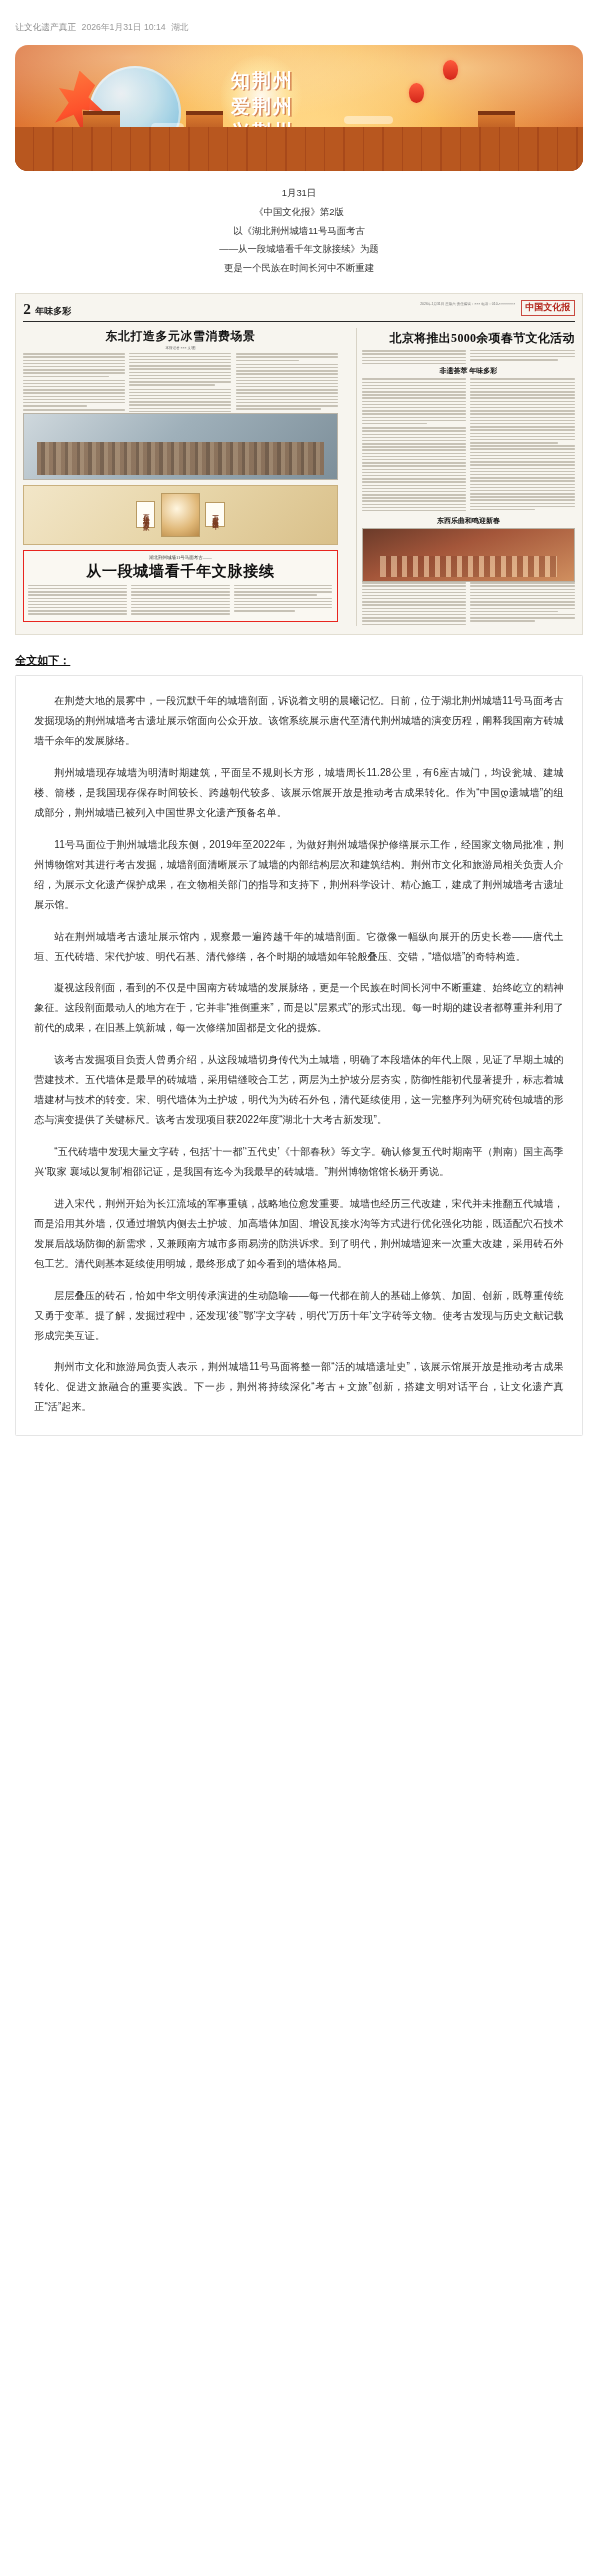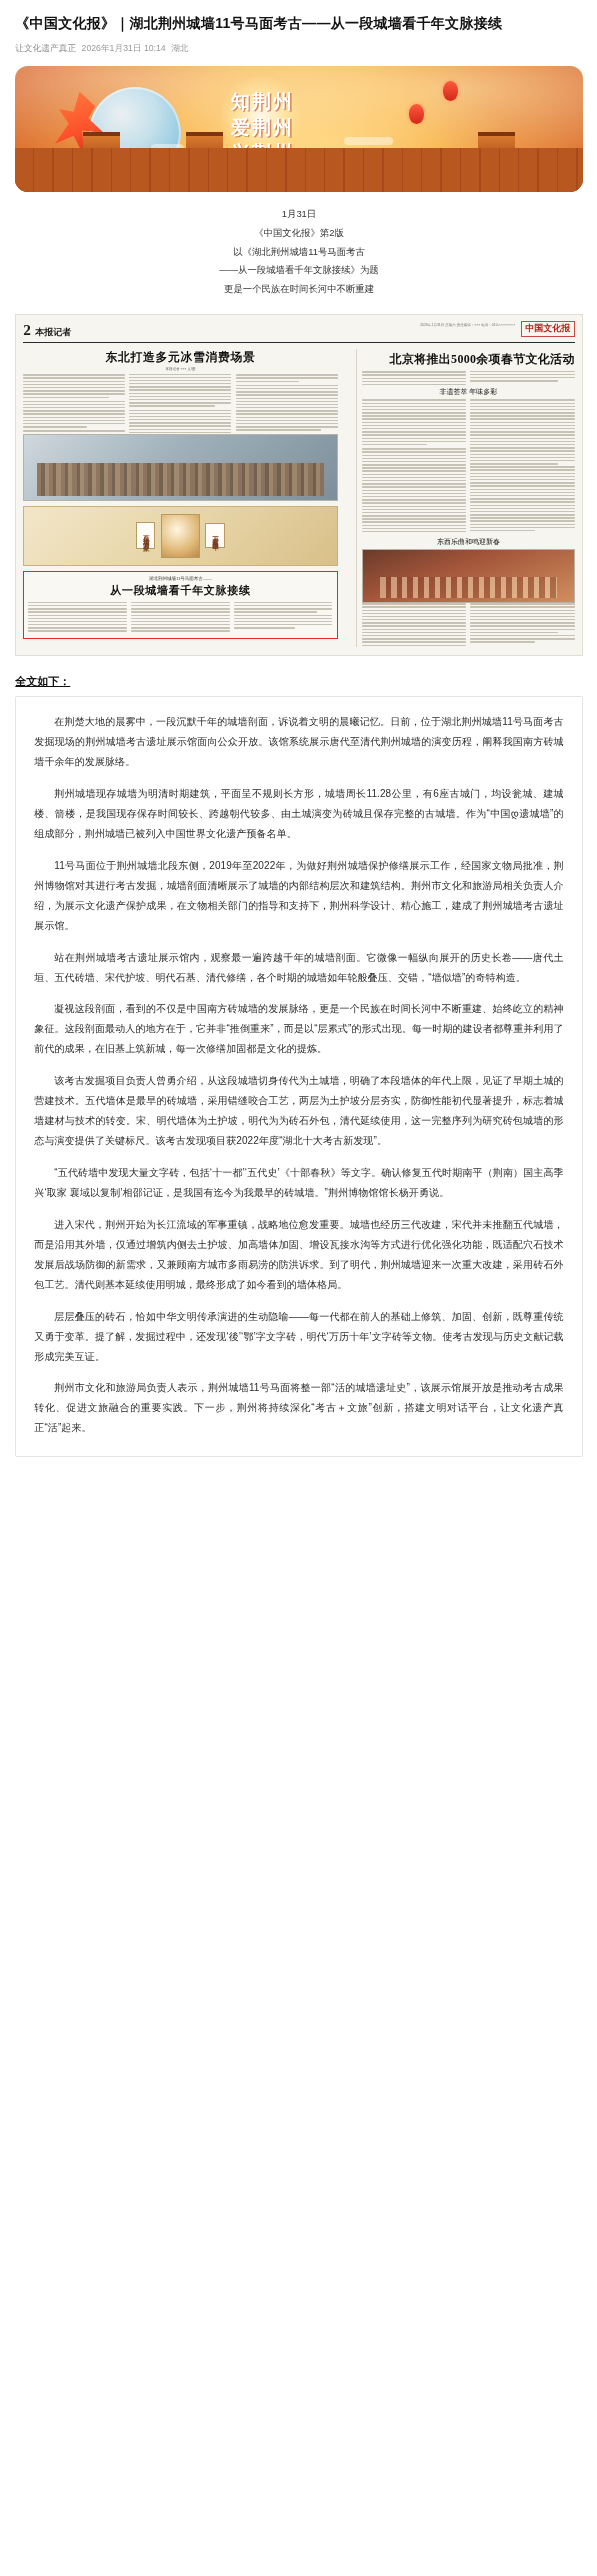--- a/index.html
+++ b/index.html
@@ -147,21 +147,21 @@
     font-size: 11.8px; font-weight: bold; color: #111;
     text-align: center; letter-spacing: 0.7px; margin: 1.4px 0 1.4px 0;
   }
   .np-h2 {
     font-family: "Liberation Serif", serif;
     font-size: 12px; font-weight: bold; color: #111;
     text-align: right; letter-spacing: 0.3px; margin: 2.8px 0 2.8px 0;
   }
   .np-h3 {
     font-family: "Liberation Serif", serif;
-    font-size: 7px; font-weight: normal; color: #111;
+    font-size: 7px; font-weight: bold; color: #111;
     text-align: center; margin: 2.8px 0 2.1px 0;
   }
   .np-sub {
     font-size: 3.5px; color: #666; text-align: center; margin-bottom: 2.8px;
   }
   .np-cols { column-gap: 4.2px; }
   .np-cols.c3 { column-count: 3; }
   .np-cols.c2 { column-count: 2; }
   .fakepara {
     margin: 0 0 2.8px 0;
@@ -212,21 +212,21 @@
     padding: 4.2px 4.2px 5.5px 4.2px;
     margin-top: 5.5px;
     background: #faf8f2;
   }
   .np-highlight .np-kicker {
     font-size: 4.5px; color: #333; text-align: center; margin-bottom: 2.1px;
     font-family: "Liberation Serif", serif;
   }
   .np-highlight .np-title {
     font-family: "Liberation Serif", serif;
-    font-size: 11px; font-weight: bold; color: #111;
+    font-size: 15px; font-weight: bold; color: #111;
     text-align: center; letter-spacing: 0.7px; margin-bottom: 3.5px;
   }
 
   
   .fulltext-label {
     padding: 18px 15.3px 7px 15.3px;
     font-size: 11px; font-weight: bold; color: #111; text-decoration: underline;
   }
   .article-body {
     margin: 0 15.3px;
@@ -245,21 +245,20 @@
     letter-spacing: 0.1px;
   }
   .article-body p:last-child { margin-bottom: 0; }
 </style>
 </head>
 <body>
 
 <div class="page">
 
   <div class="article-header">
-    <div class="headline">《中国文化报》｜湖北荆州城墙11号马面考古——从一段城墙看千年文脉接续</div>
     <div class="byline">
       <span class="source">让文化遗产真正</span>
       <span>2026年1月31日 10:14</span>
       <span>湖北</span>
     </div>
   </div>
 
   <div class="banner-wrap">
     <div class="banner">
       <div class="sky"></div>
@@ -289,21 +288,21 @@
     <span class="line">——从一段城墙看千年文脉接续》为题</span>
     <span class="line">更是一个民族在时间长河中不断重建</span>
   </div>
 
   <div class="paper-wrap">
     <div class="newspaper">
 
       <div class="np-masthead">
         <div class="np-pagenum">
           <span class="num">2</span>
-          <span class="sec">本报记者</span>
+          <span class="sec">年味多彩</span>
         </div>
         <div style="display:flex;align-items:flex-start;justify-content:center;">
           <div class="np-meta">2026年1月31日 星期六
 责任编辑：××× 电话：010-××××××××</div>
           <div class="np-logo">中国文化报</div>
         </div>
       </div>
 
       <div class="np-body">
 
@@ -569,21 +568,21 @@
         </div>
 
       </div>
     </div>
   </div>
 
   <div class="fulltext-label">全文如下：</div>
 
   <div class="article-body">
     <p>在荆楚大地的晨雾中，一段沉默千年的城墙剖面，诉说着文明的晨曦记忆。日前，位于湖北荆州城墙11号马面考古发掘现场的荆州城墙考古遗址展示馆面向公众开放。该馆系统展示唐代至清代荆州城墙的演变历程，阐释我国南方砖城墙千余年的发展脉络。</p>
-    <p>荆州城墙现存城墙为明清时期建筑，平面呈不规则长方形，城墙周长11.28公里，有6座古城门，均设瓮城、建城楼、箭楼，是我国现存保存时间较长、跨越朝代较多、由土城演变为砖城且保存完整的古城墙。作为“中国დ遗城墙”的组成部分，荆州城墙已被列入中国世界文化遗产预备名单。</p>
+    <p>荆州城墙现存城墙为明清时期建筑，平面呈不规则长方形，城墙周长11.28公里，有6座古城门，均设瓮城、建城楼、箭楼，是我国现存保存时间较长、跨越朝代较多、该展示馆展开放是推动考古成果转化。作为“中国დ遗城墙”的组成部分，荆州城墙已被列入中国世界文化遗产预备名单。</p>
     <p>11号马面位于荆州城墙北段东侧，2019年至2022年，为做好荆州城墙保护修缮展示工作，经国家文物局批准，荆州博物馆对其进行考古发掘，城墙剖面清晰展示了城墙的内部结构层次和建筑结构。荆州市文化和旅游局相关负责人介绍，为展示文化遗产保护成果，在文物相关部门的指导和支持下，荆州科学设计、精心施工，建成了荆州城墙考古遗址展示馆。</p>
     <p>站在荆州城墙考古遗址展示馆内，观察最一遍跨越千年的城墙剖面。它微像一幅纵向展开的历史长卷——唐代土垣、五代砖墙、宋代护坡、明代石基、清代修缮，各个时期的城墙如年轮般叠压、交错，“墙似墙”的奇特构造。</p>
     <p>凝视这段剖面，看到的不仅是中国南方砖城墙的发展脉络，更是一个民族在时间长河中不断重建、始终屹立的精神象征。这段剖面最动人的地方在于，它并非“推倒重来”，而是以“层累式”的形式出现。每一时期的建设者都尊重并利用了前代的成果，在旧基上筑新城，每一次修缮加固都是文化的提炼。</p>
     <p>该考古发掘项目负责人曾勇介绍，从这段城墙切身传代为土城墙，明确了本段墙体的年代上限，见证了早期土城的营建技术。五代墙体是最早的砖城墙，采用错缝咬合工艺，两层为土护坡分层夯实，防御性能初代显著提升，标志着城墙建材与技术的转变。宋、明代墙体为土护坡，明代为为砖石外包，清代延续使用，这一完整序列为研究砖包城墙的形态与演变提供了关键标尺。该考古发现项目获2022年度“湖北十大考古新发现”。</p>
     <p>“五代砖墙中发现大量文字砖，包括‘十一都’‘五代史’《十部春秋》等文字。确认修复五代时期南平（荆南）国主高季兴‘取家 襄域以复制’相邵记证，是我国有迄今为我最早的砖城墙。”荆州博物馆馆长杨开勇说。</p>
     <p>进入宋代，荆州开始为长江流域的军事重镇，战略地位愈发重要。城墙也经历三代改建，宋代并未推翻五代城墙，而是沿用其外墙，仅通过增筑内侧去土护坡、加高墙体加固、增设瓦接水沟等方式进行优化强化功能，既适配穴石技术发展后战场防御的新需求，又兼顾南方城市多雨易涝的防洪诉求。到了明代，荆州城墙迎来一次重大改建，采用砖石外包工艺。清代则基本延续使用明城，最终形成了如今看到的墙体格局。</p>
     <p>层层叠压的砖石，恰如中华文明传承演进的生动隐喻——每一代都在前人的基础上修筑、加固、创新，既尊重传统又勇于变革。提了解，发掘过程中，还发现‘後’‘鄂’字文字砖，明代‘万历十年’文字砖等文物。使考古发现与历史文献记载形成完美互证。</p>
     <p>荆州市文化和旅游局负责人表示，荆州城墙11号马面将整一部“活的城墙遗址史”，该展示馆展开放是推动考古成果转化、促进文旅融合的重要实践。下一步，荆州将持续深化“考古＋文旅”创新，搭建文明对话平台，让文化遗产真正“活”起来。</p>
   </div>
 

